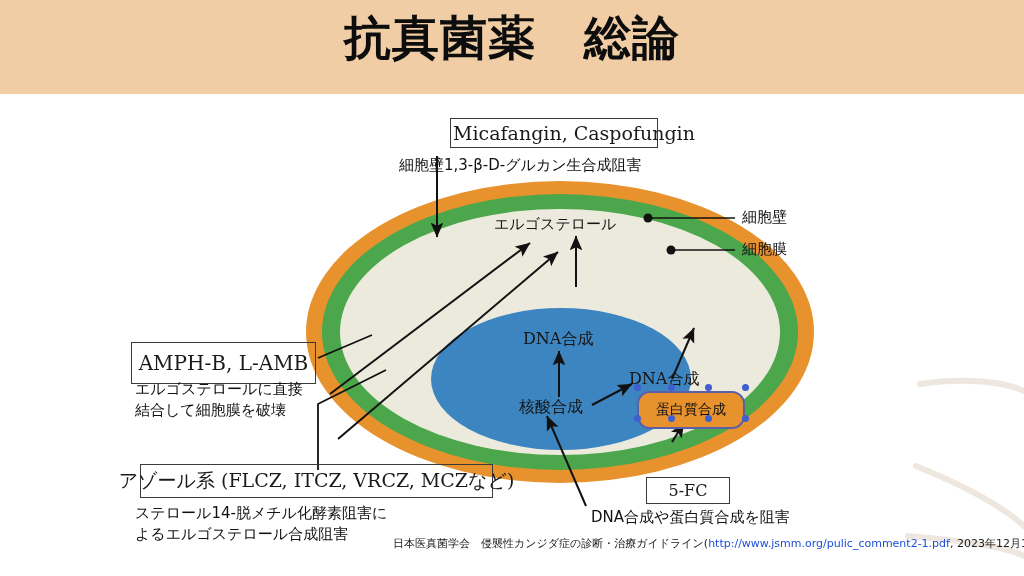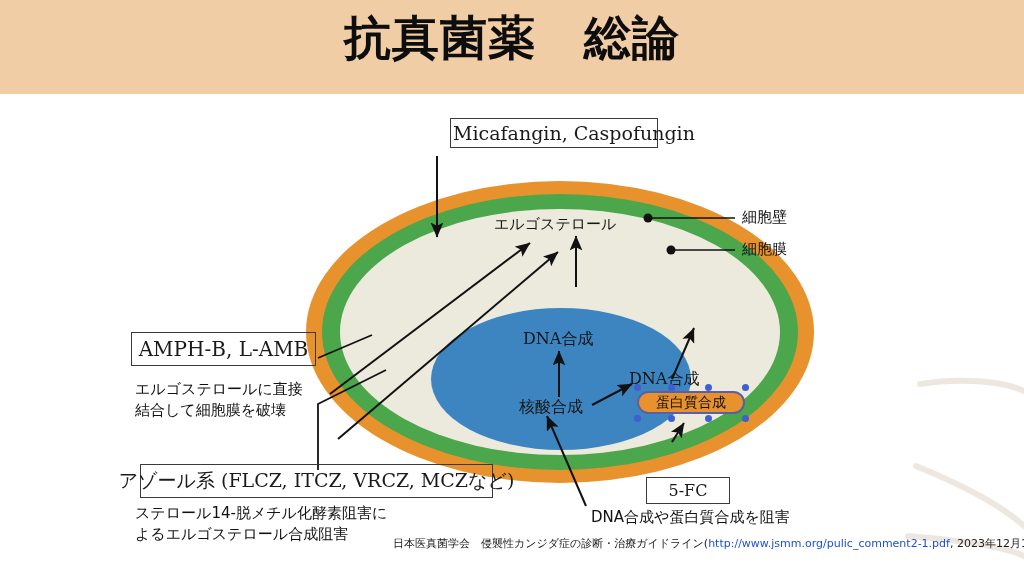--- a/index.html
+++ b/index.html
@@ -96,21 +96,21 @@
   .cell-lbl.serifish {
     font-family: "DejaVu Serif", "Liberation Serif", serif;
   }
 
   
   .protein-box {
     position: absolute;
     left: 637px;
     top: 297px;
     width: 108px;
-    height: 23px;
+    height: 38px;
     background: #e8922e;
     border: 2px solid #5b5fa8;
     border-radius: 13px;
     box-sizing: border-box;
     display: flex;
     align-items: center;
     justify-content: center;
     font-family: "DejaVu Sans", "Liberation Sans", sans-serif;
     font-size: 14px;
     color: #111111;
@@ -199,40 +199,41 @@
       <line x1="592" y1="311" x2="632" y2="290" stroke="#111111" stroke-width="2" marker-end="url(#arrowhead)"></line>
 
       <line x1="672" y1="285" x2="694" y2="234" stroke="#111111" stroke-width="2" marker-end="url(#arrowhead)"></line>
 
       <line x1="672" y1="348" x2="684" y2="329" stroke="#111111" stroke-width="2" marker-end="url(#arrowhead)"></line>
 
       <line x1="586" y1="412" x2="547" y2="322" stroke="#111111" stroke-width="2" marker-end="url(#arrowhead)"></line>
     </svg>
 
     <div class="drugbox" style="left:450px; top:24px; width:208px; height:30px; font-size:19px;padding-left:40px;">Micafangin, Caspofungin</div>
+    <div class="mech" style="left:399px; top:61px;">細胞壁1,3-β-D-グルカン生合成阻害</div>
 
     <div class="rightlbl" style="left:742px; top:114px;">細胞壁</div>
     <div class="rightlbl" style="left:742px; top:146px;">細胞膜</div>
 
     <div class="cell-lbl" style="left:494px; top:121px; font-size:15px;">エルゴステロール</div>
     <div class="cell-lbl serifish" style="left:523px; top:235px; font-size:16px;">DNA合成</div>
     <div class="cell-lbl serifish" style="left:629px; top:275px; font-size:16px;">DNA合成</div>
     <div class="cell-lbl serifish" style="left:519px; top:303px; font-size:16px;">核酸合成</div>
 
     <div class="protein-box">蛋白質合成</div>
     <div class="handle" style="left:634px; top:290px;"></div>
     <div class="handle" style="left:668px; top:290px;"></div>
     <div class="handle" style="left:705px; top:290px;"></div>
     <div class="handle" style="left:742px; top:290px;"></div>
     <div class="handle" style="left:634px; top:321px;"></div>
     <div class="handle" style="left:668px; top:321px;"></div>
     <div class="handle" style="left:705px; top:321px;"></div>
     <div class="handle" style="left:742px; top:321px;"></div>
 
-    <div class="drugbox" style="left:131px; top:238px; width:185px; height:34px; font-size:20px;">AMPH-B, L-AMB</div>
+    <div class="drugbox" style="left:131px; top:248px; width:185px; height:42px; font-size:20px;">AMPH-B, L-AMB</div>
     <div class="mech" style="left:135px; top:285px;">エルゴステロールに直接
 結合して細胞膜を破壊</div>
 
     <div class="drugbox" style="left:140px; top:370px; width:353px; height:34px; font-size:19px;">アゾール系 (FLCZ, ITCZ, VRCZ, MCZなど)</div>
     <div class="mech" style="left:135px; top:409px;">ステロール14-脱メチル化酵素阻害に
 よるエルゴステロール合成阻害</div>
 
     <div class="drugbox" style="left:646px; top:383px; width:84px; height:27px; font-size:16px;">5-FC</div>
     <div class="mech" style="left:591px; top:413px;">DNA合成や蛋白質合成を阻害</div>
 

